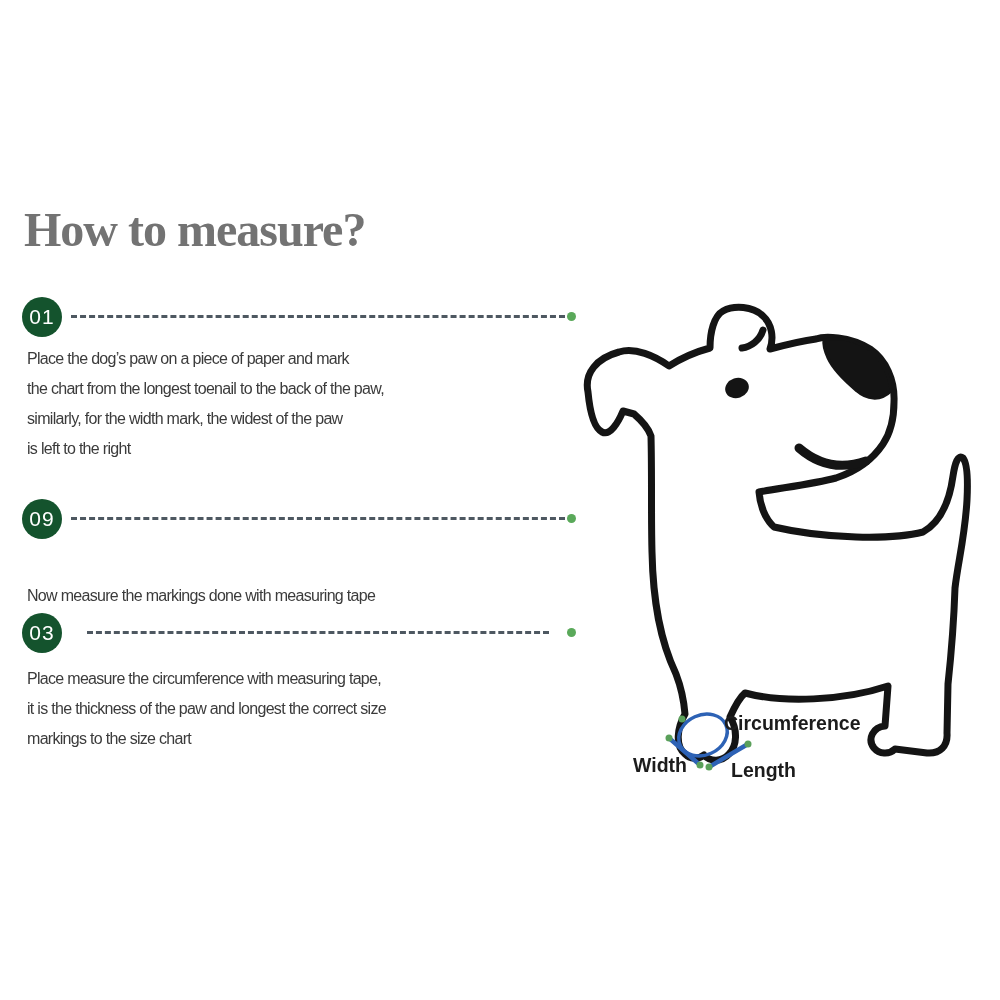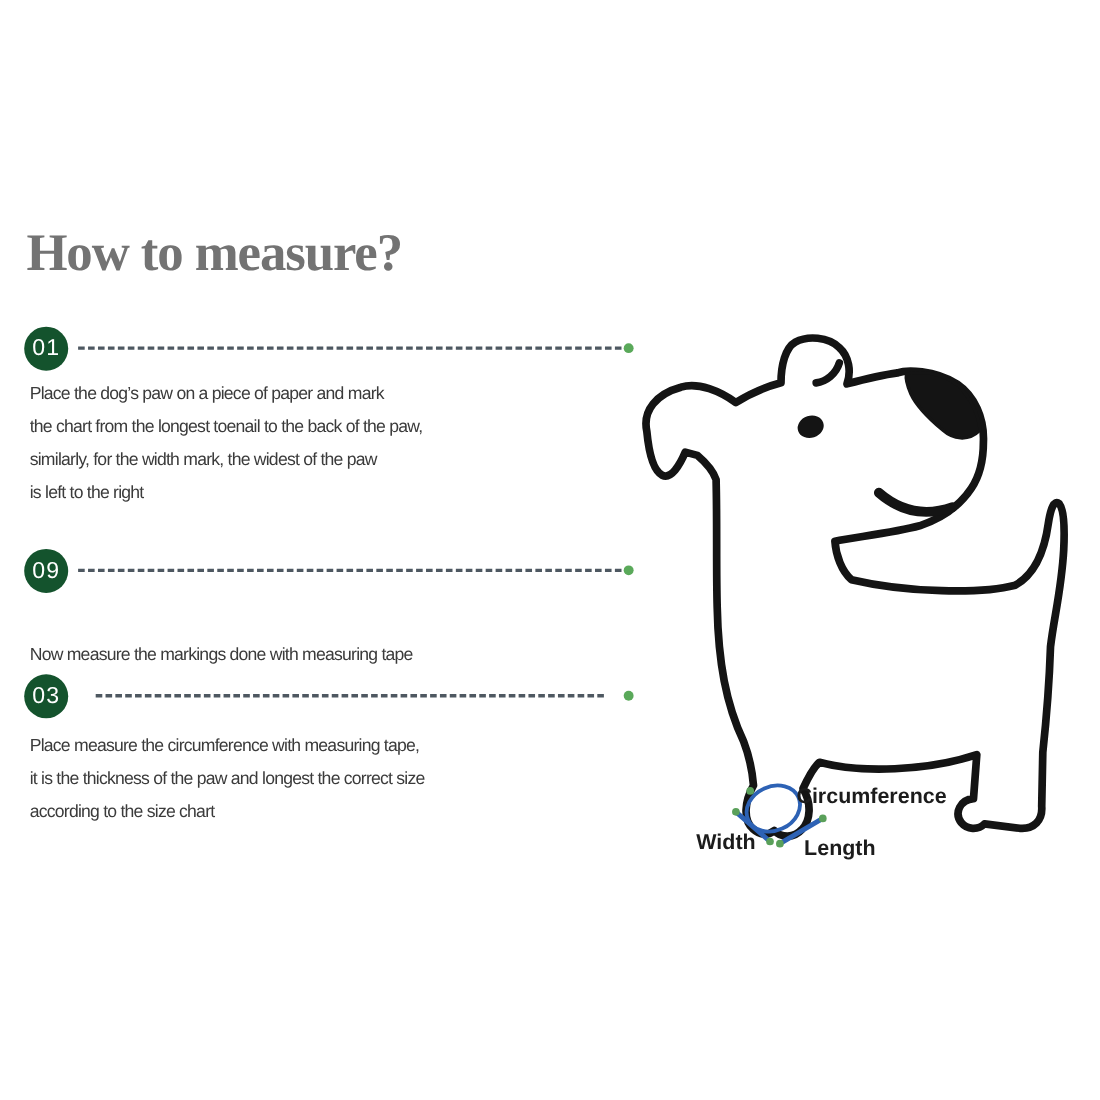--- a/index.html
+++ b/index.html
@@ -47,21 +47,21 @@
   </div>
 
   <div class="step-row" style="top:613px;gap:16px;">
     <div class="badge">03</div>
     <div class="dashline"></div>
     <div class="enddot"></div>
   </div>
   <div class="para" style="top:664px;">
     <div>Place measure the circumference with measuring tape,</div>
     <div>it is the thickness of the paw and longest the correct size</div>
-    <div>according to the size chart</div>
+    <div>markings to the size chart</div>
   </div>
 
   <div class="dog-wrap">
     <svg width="420" height="500" viewBox="0 0 420 500" xmlns="http://www.w3.org/2000/svg">
 
       <path d="M 92,76
            C 78,66 58,57 42,62
            C 20,68 7,83 11,102
            C 13,123 17,138 25,142
            C 33,146 41,133 46,121

